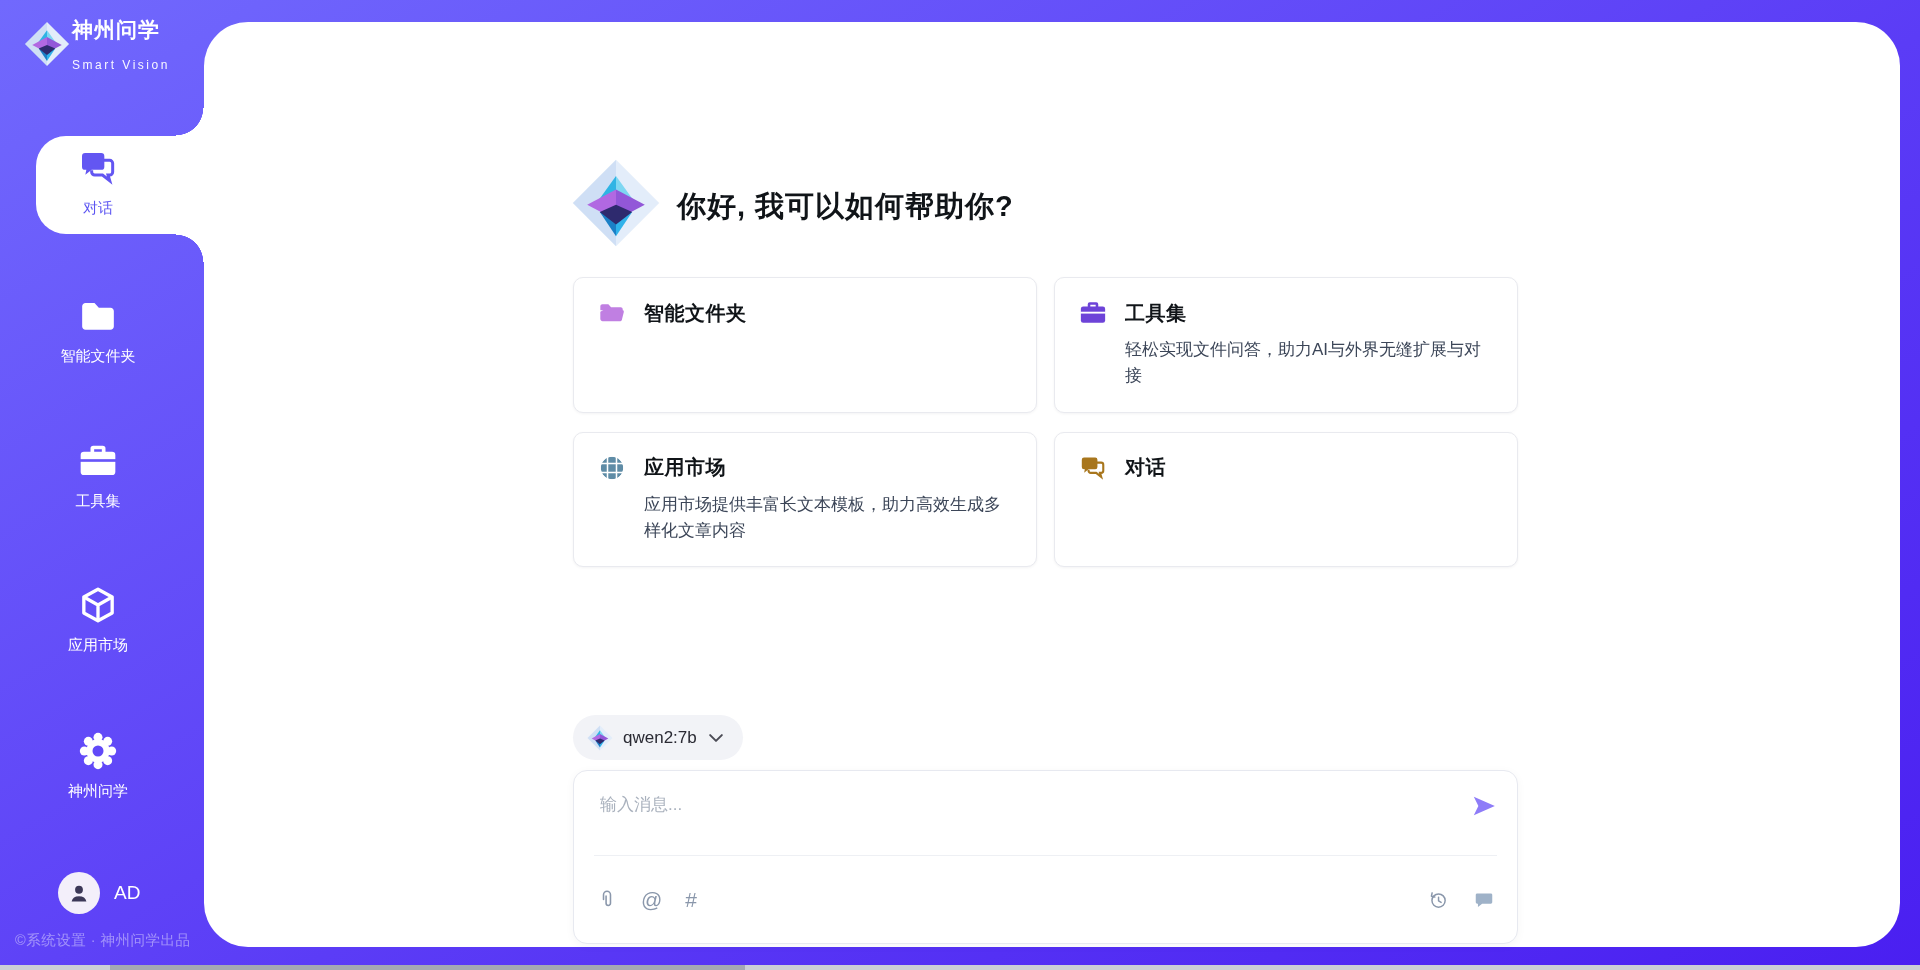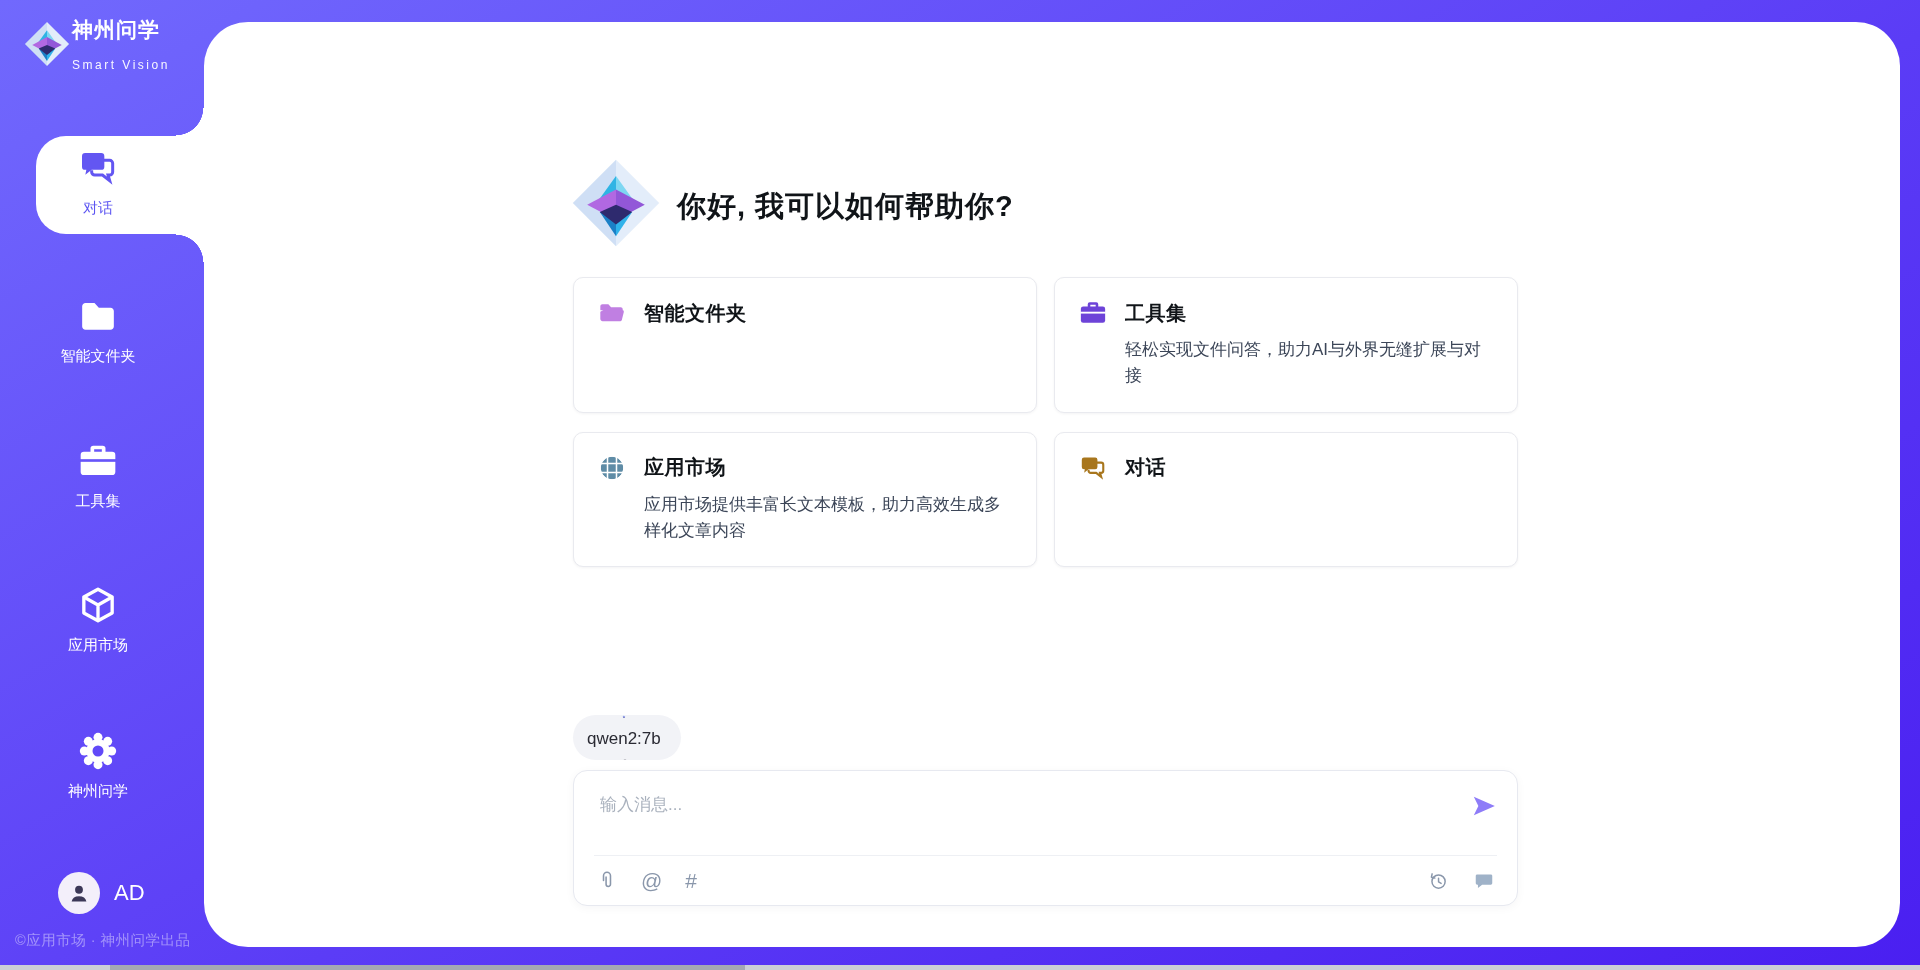--- a/index.html
+++ b/index.html
@@ -26,44 +26,44 @@
   .brand-name { color:#fff; font-size:21px; font-weight:bold; letter-spacing:1px; }
   .brand-sub { color:rgba(255,255,255,.95); font-size:12px; letter-spacing:2.5px; margin-top:14px; }
 
   .nav-item { position:absolute; left:0; width:196px; text-align:center; cursor:pointer; }
   .nav-item .ico { width:40px; height:40px; display:inline-block; }
   .nav-label { display:block; margin-top:7px; font-size:15px; color:#fff; }
   .nav-item.active .nav-label { color:#5b54f2; font-weight:500; }
 
   .user-row { position:absolute; left:58px; top:872px; display:flex; align-items:center; gap:14px; cursor:pointer; }
   .avatar { width:42px; height:42px; border-radius:50%; background:#f3effa; display:flex; align-items:center; justify-content:center; }
-  .user-name { color:#fff; font-size:22px; }
+  .user-name { color:#fff; font-size:19px; }
   .side-footer { position:absolute; left:15px; top:931px; font-size:14.5px; color:rgba(255,255,255,.42); letter-spacing:.5px; }
 
   
   .greeting { position:absolute; left:571px; top:158px; display:flex; align-items:center; gap:16px; }
   .greeting-logo { width:90px; height:90px; }
   .greeting-text { font-size:29px; font-weight:800; color:#101418; letter-spacing:1px;margin-top:8px; }
 
   .cards { position:absolute; left:573px; top:277px; width:945px;
            display:grid; grid-template-columns:1fr 1fr; gap:19px 17px; }
   .card { background:#fff; border:1px solid #e9eaef; border-radius:10px; padding:21px 24px 22px;
           box-shadow:0 1px 3px rgba(16,24,40,.05); min-height:131px; cursor:pointer; }
   .card-head { display:flex; align-items:center; gap:18px; }
   .card-ico { width:28px; height:28px; flex:0 0 auto; }
   .card-title { font-size:20px; font-weight:800; color:#101418; letter-spacing:.5px; }
   .card-desc { margin:10px 0 0 46px; font-size:17px; line-height:1.55; color:#3c4658; }
 
   .model-pill { position:absolute; left:573px; top:715px; height:45px; padding:0 20px 0 14px;
-                background:#f2f3f7; border-radius:23px; display:flex; align-items:center; gap:10px; cursor:pointer;flex-direction:column; }
+                background:#f2f3f7; border-radius:23px; display:flex; align-items:center; gap:10px; cursor:pointer; }
   .pill-logo { width:26px; height:26px; }
   .pill-label { font-size:17px; color:#2a2a33; }
   .pill-chev { width:14px; height:10px; margin-left:2px; }
 
-  .composer { position:absolute; left:573px; top:770px; width:945px; height:136px;
+  .composer { position:absolute; left:573px; top:770px; width:945px; height:174px;
               background:#fff; border:1px solid #e7e9f0; border-radius:14px;
               box-shadow:0 2px 10px rgba(20,24,60,.04); }
   .composer textarea { width:100%; height:72px; border:none; outline:none; resize:none;
               font-family:inherit; font-size:17px; color:#333; padding:22px 64px 0 26px; background:transparent; }
   .composer textarea::placeholder { color:#a9b1bd; }
   .send-btn { position:absolute; right:20px; top:22px; width:26px; height:26px; cursor:pointer; color:#8e7cf8; }
   .composer-divider { position:absolute; left:20px; right:20px; top:84px; border-top:1px solid #eef0f4; }
   .composer-toolbar { position:absolute; left:0; right:0; top:85px; bottom:0;
               display:flex; align-items:center; padding:0 22px; color:#8a97ab; }
   .tool-left { display:flex; align-items:center; gap:23px; }
@@ -176,21 +176,21 @@
   <div class="user-row">
     <div class="avatar">
       <svg width="26" height="26" viewBox="0 0 24 24">
         <circle cx="12" cy="9" r="3.6" fill="#3c3857"></circle>
         <path d="M5.2 19.8a6.9 5.9 0 0 1 13.6 0z" fill="#3c3857"></path>
       </svg>
     </div>
     <span class="user-name">AD</span>
   </div>
 
-  <div class="side-footer">©应用市场 · 神州问学出品</div>
+  <div class="side-footer">©系统设置 · 神州问学出品</div>
 
   <div class="greeting">
     <svg class="greeting-logo">
         <use href="#logo-diamond"></use>
       </svg>
     <div class="greeting-text">你好, 我可以如何帮助你?</div>
   </div>
 
   <div class="cards">
 

